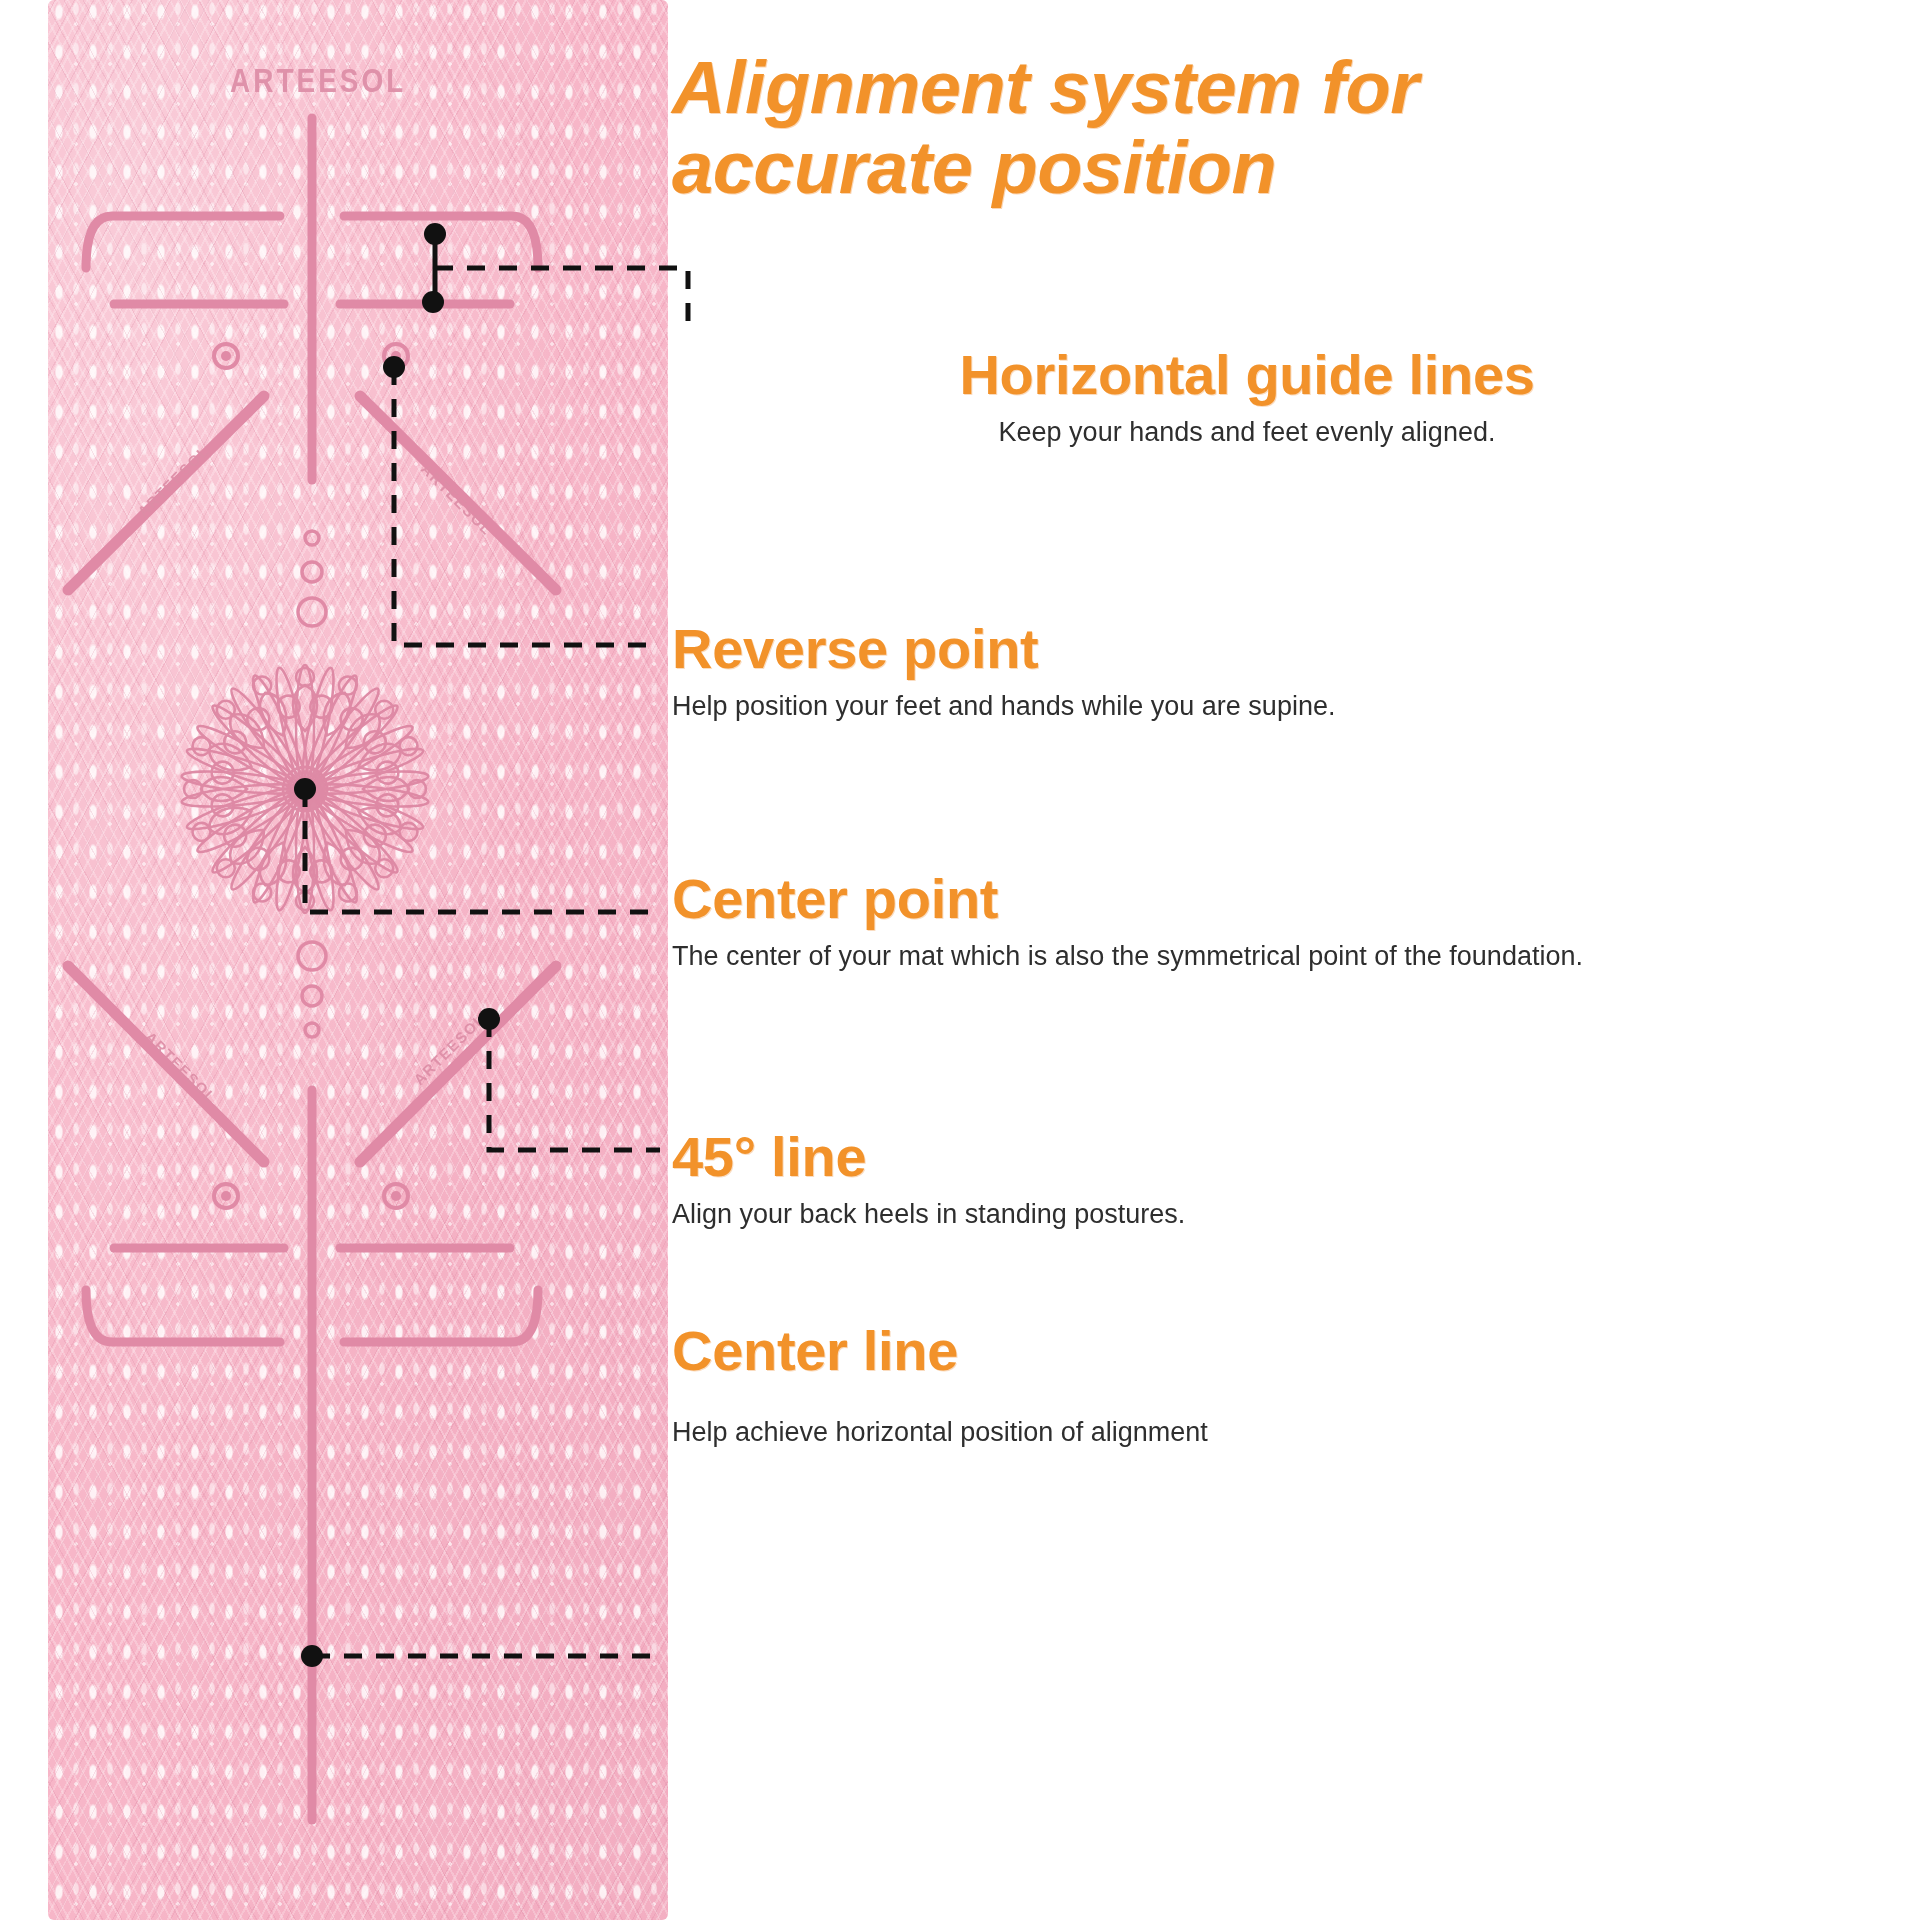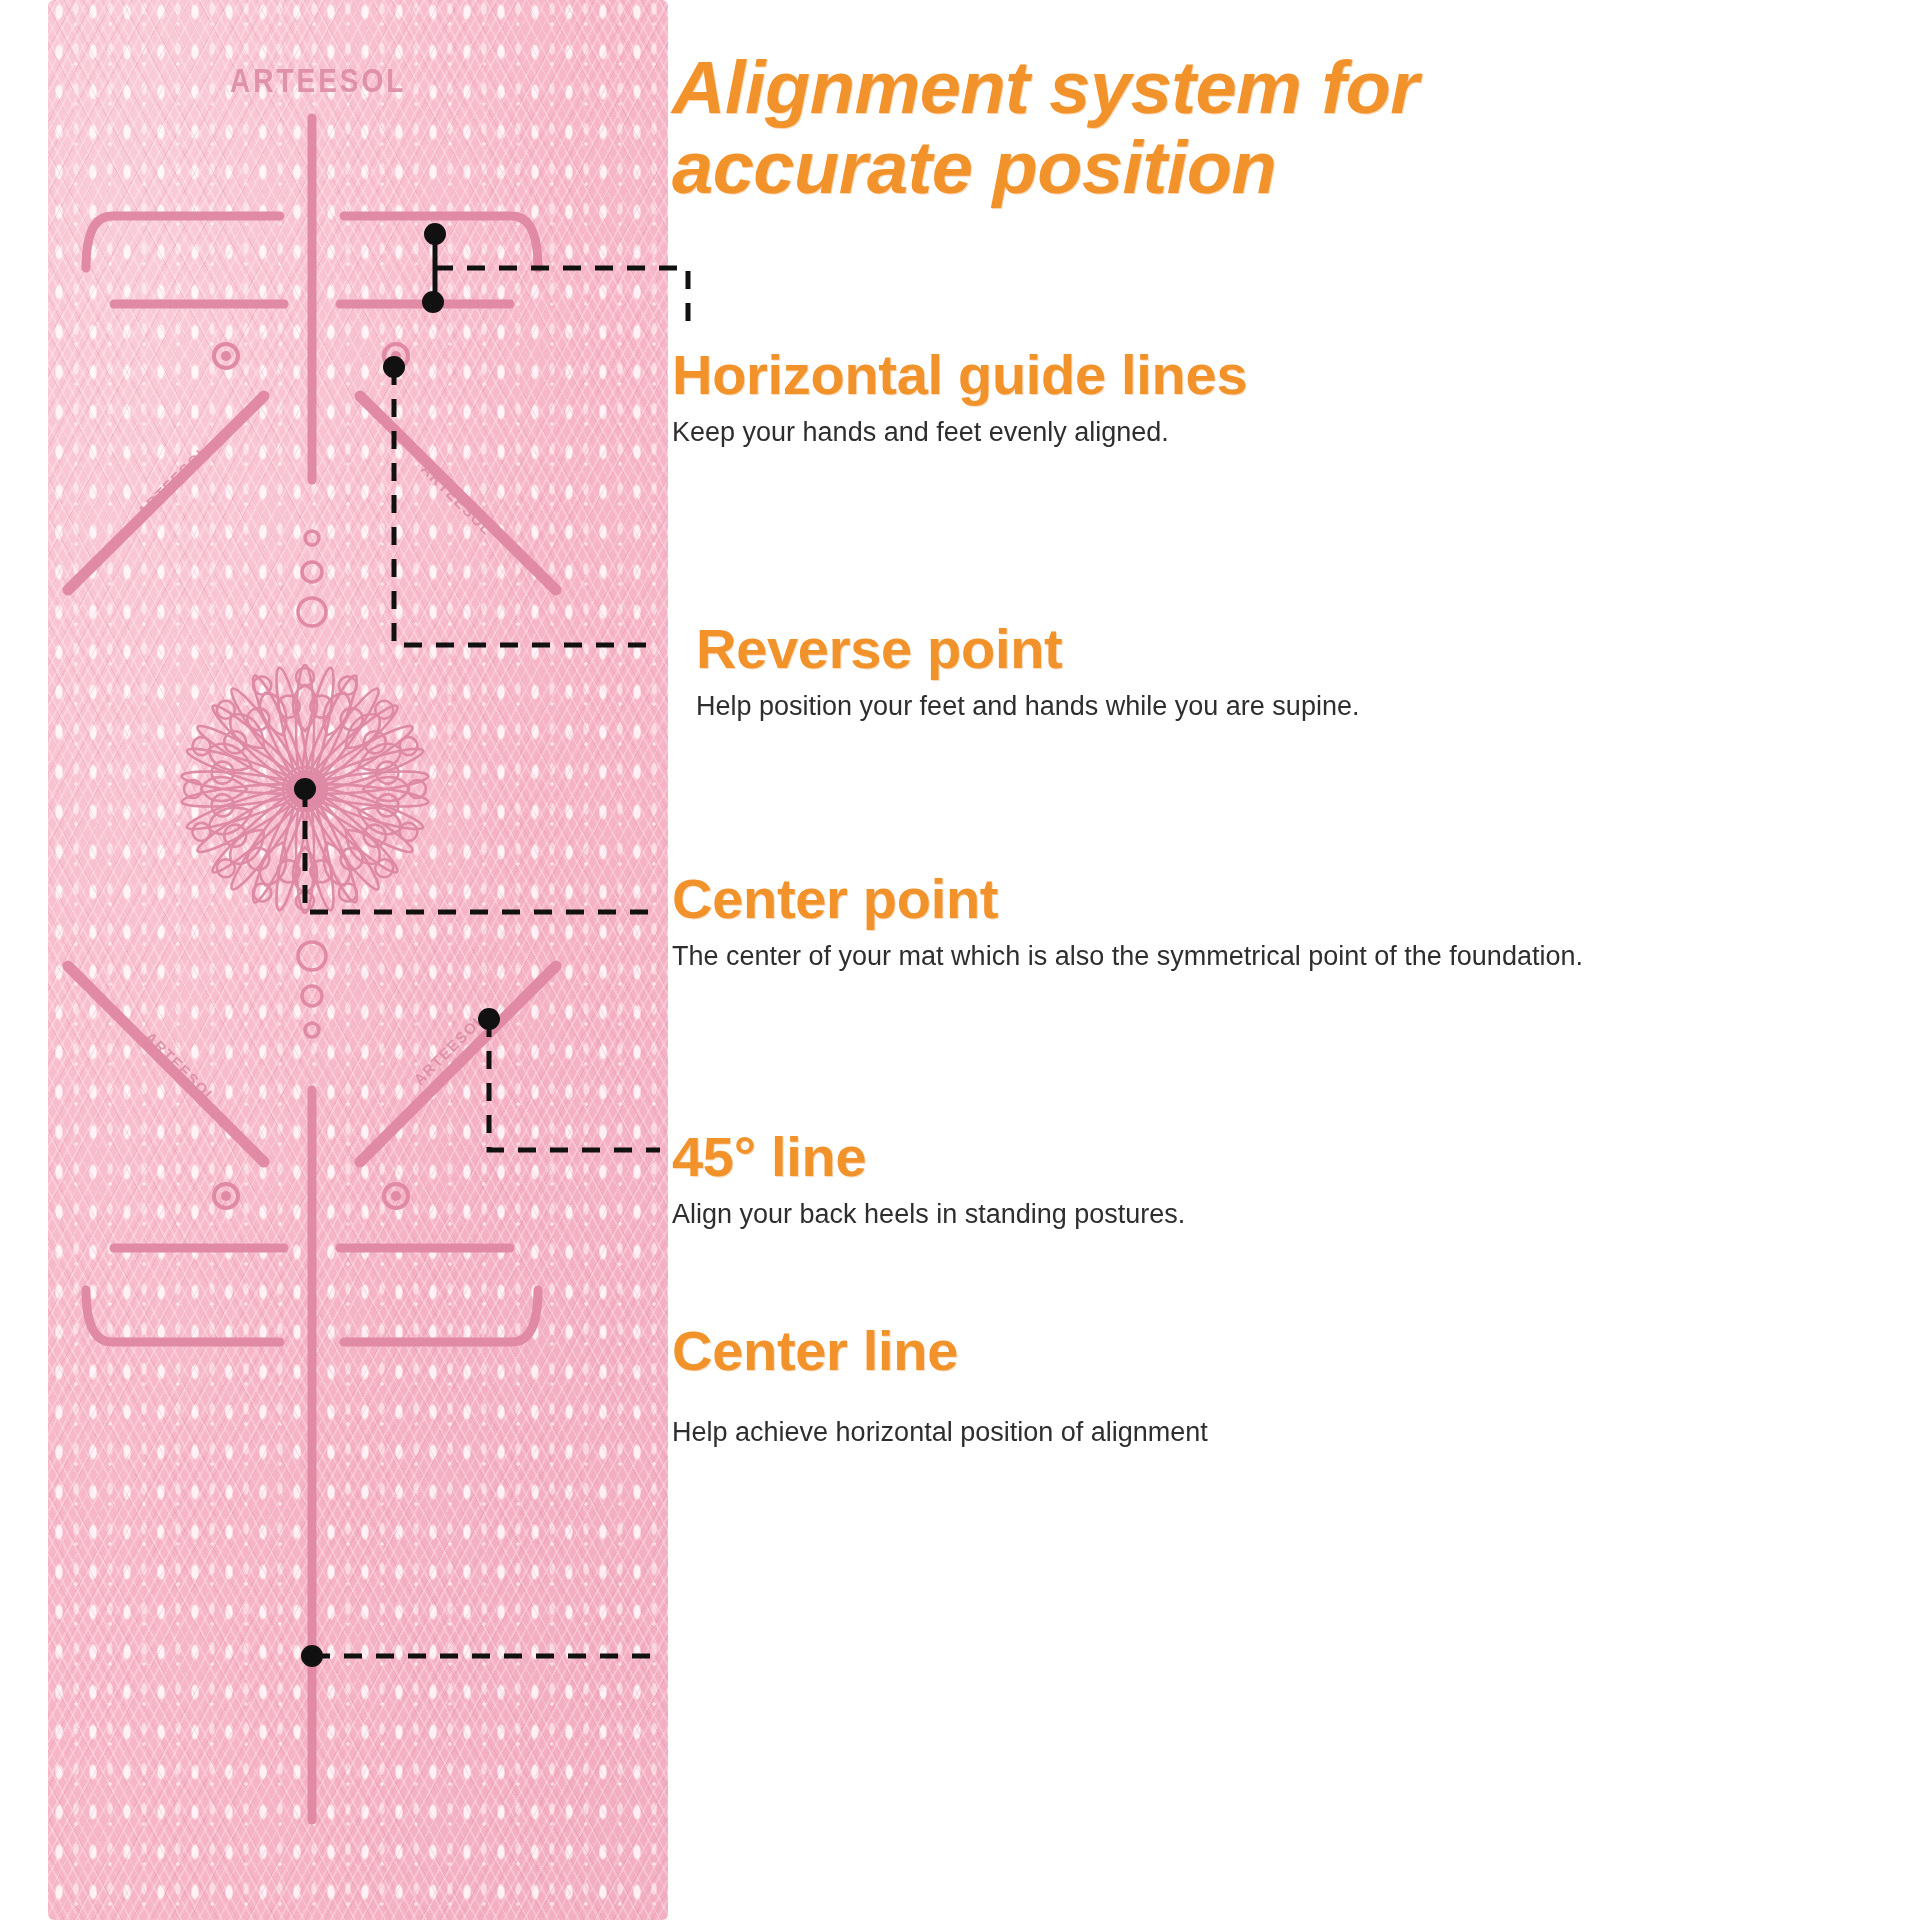--- a/index.html
+++ b/index.html
@@ -66,22 +66,22 @@
   }
   .sec{position:absolute;left:0;width:1150px;}
   .sec h2{
     margin:0 0 10px 0;color:#f2922a;font-weight:bold;font-style:normal;
     font-size:56px;line-height:1.05;letter-spacing:-.3px;
     text-shadow:1px 1px 0 rgba(245,185,130,.5);
   }
   .sec p{
     margin:0;color:#2e2e2e;font-size:27px;line-height:1.30;font-weight:normal;
   }
-  .sec.s1{top:346px;}
-  .sec.s2{top:620px;margin-left:24px;}
+  .sec.s1{top:346px;text-align:center;}
+  .sec.s2{top:620px;}
   .sec.s3{top:870px;}
   .sec.s4{top:1128px;}
   .sec.s5{top:1322px;}
 
   
   #leaders{position:absolute;left:0;top:0;width:1920px;height:1920px;pointer-events:none;}
 </style>
 </head>
 <body>
 

